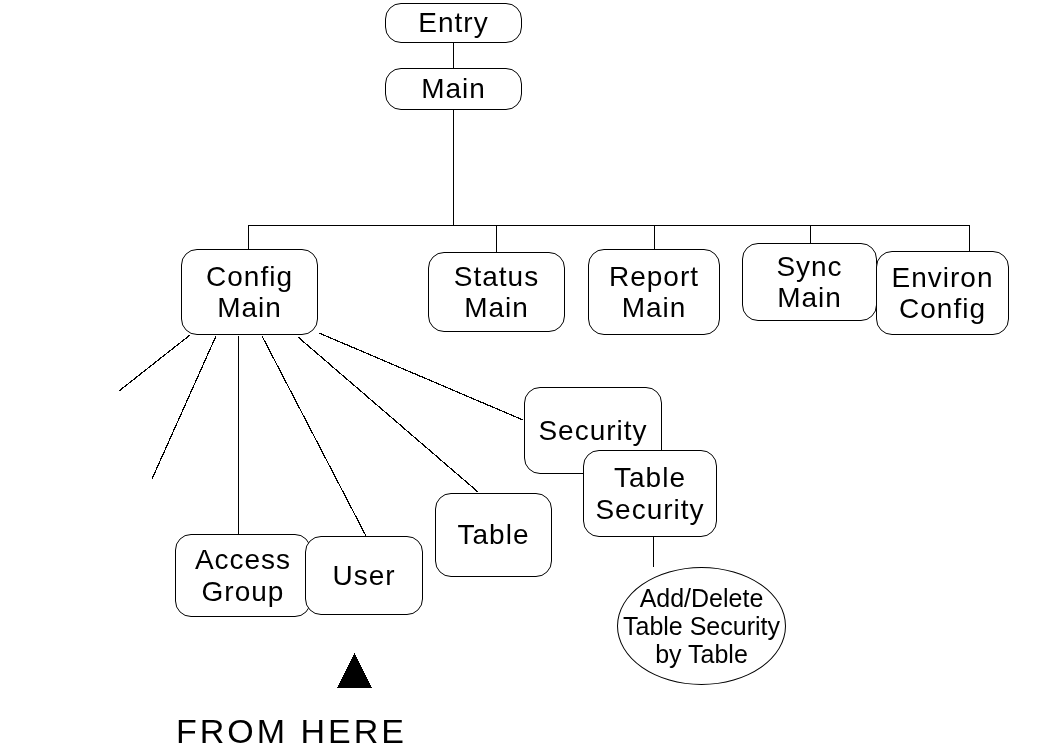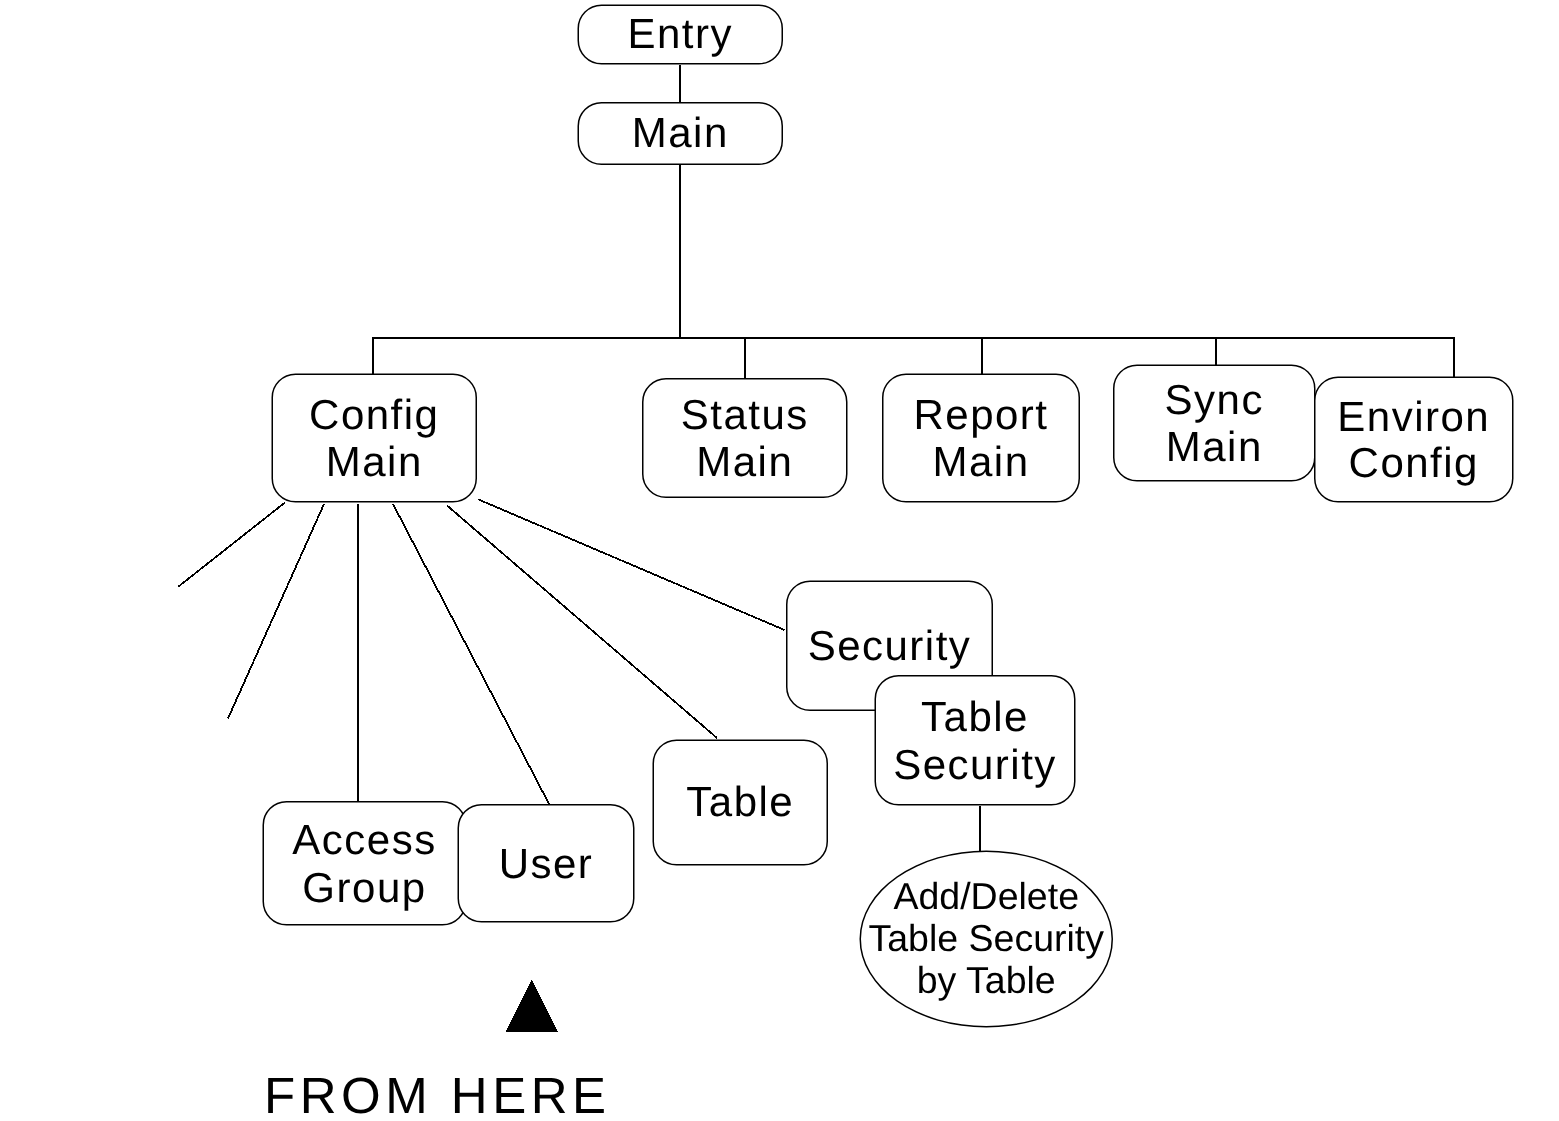--- a/index.html
+++ b/index.html
@@ -37,20 +37,21 @@
   .node-label {
     white-space: pre-line;
     font-size: 28px;
     font-weight: 400;
     line-height: 1.12;
     letter-spacing: 1px;
     color: #000000;
   }
   .node.ellipse {
     border-radius: 50%;
+    margin-left: 44px;
   }
   .node.ellipse .node-label {
     font-size: 25px;
     letter-spacing: 0;
     line-height: 1.13;
   }
   .annotation-text {
     position: absolute;
     z-index: 2;
     left: 176px;

